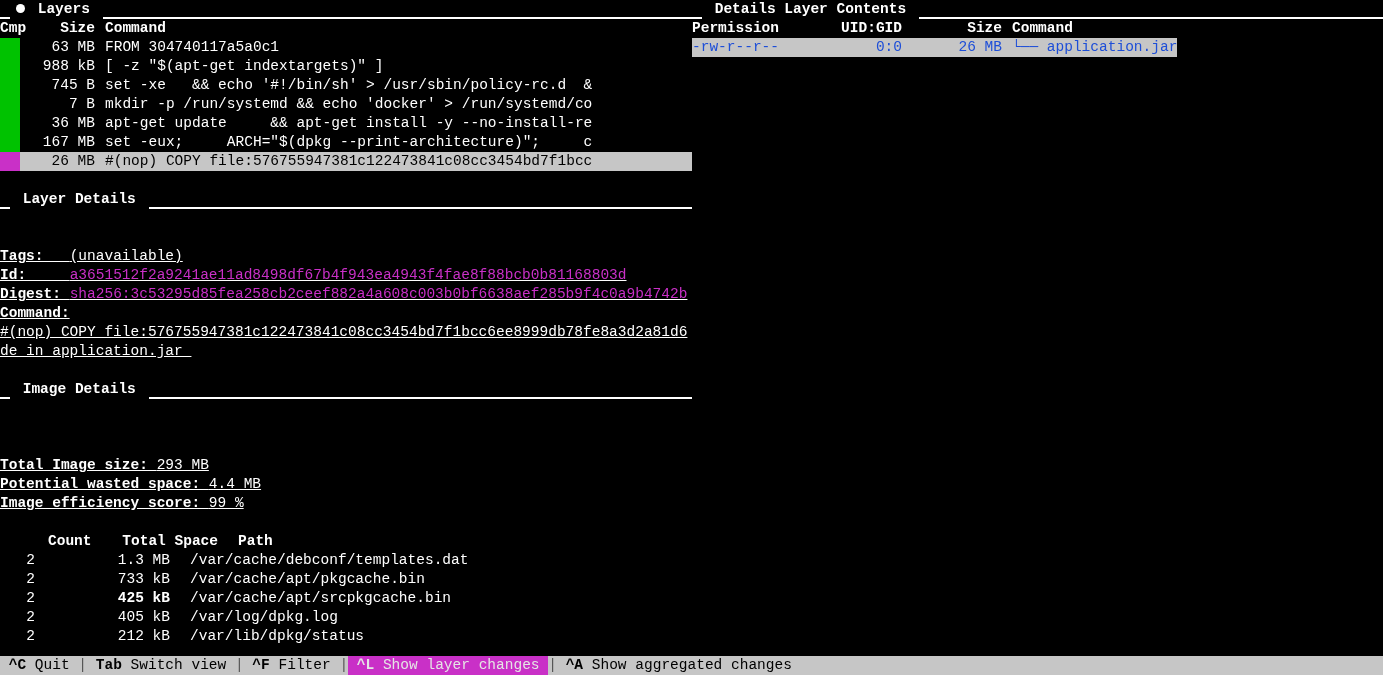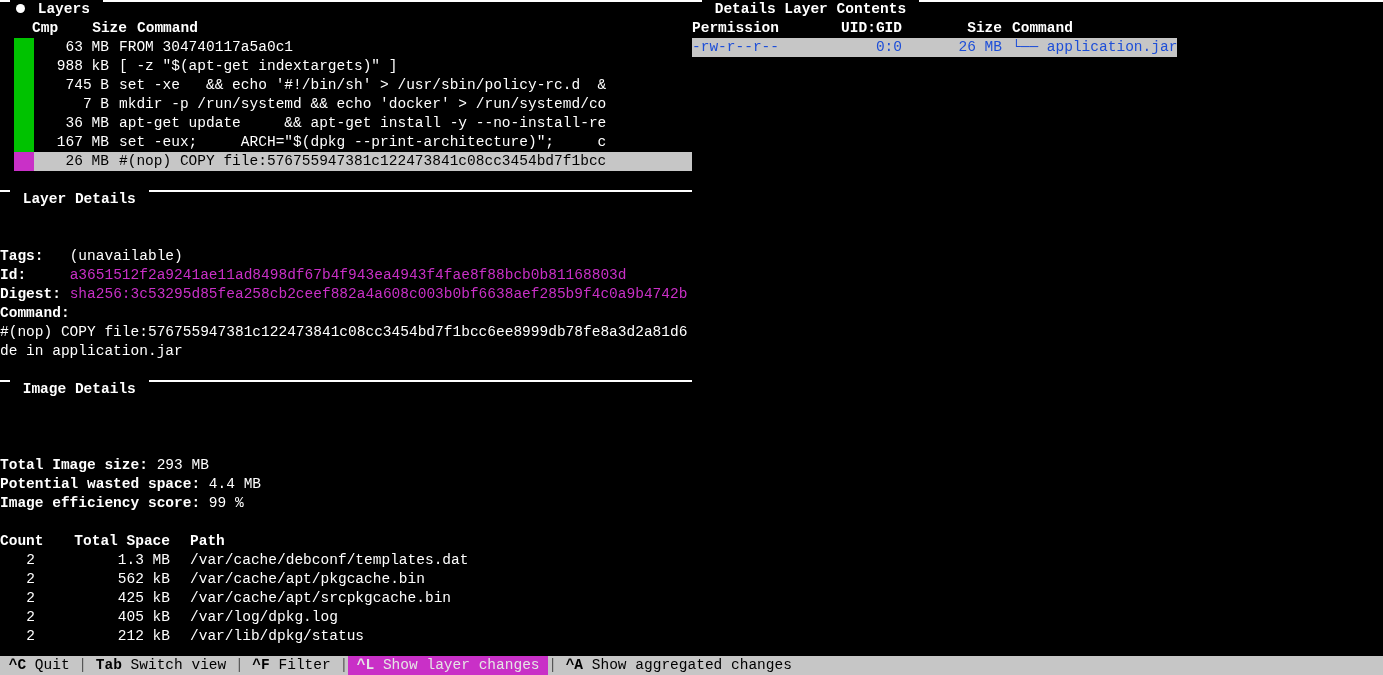--- a/index.html
+++ b/index.html
@@ -24,21 +24,21 @@
     overflow: hidden;
     position: relative;
   }
   .right-pane {
     flex: 1;
     height: 100%;
     overflow: hidden;
   }
   .pane-header {
     display: flex;
-    align-items: flex-start;
+    align-items: flex-end;
     height: 19px;
     white-space: pre;
   }
   .pane-header .line {
     flex: 1;
     border-top: 2px solid #fff;
     margin-top: 0px;
   }
   .pane-header .title {
     font-weight: bold;
@@ -49,26 +49,24 @@
     width: 9px; height: 9px;
     border-radius: 50%;
     background: #fff;
     margin-right: 4px;
     margin-left: 2px;
     vertical-align: baseline;
   }
   .col-headers {
     white-space: pre;
     font-weight: bold;
-    margin-left: 32px;
   }
   .layer-row {
     display: flex;
     white-space: pre;
-    margin-left: 14px;
   }
   .layer-row .cmp {
     width: 20px;
     display: inline-block;
   }
   .cmp.green { background: #00c200; }
   .cmp.magenta { background: #c930c7; }
   .layer-row .size {
     width: 85px;
     text-align: right;
@@ -80,24 +78,25 @@
     white-space: pre;
   }
   .layer-row.selected .size,
   .layer-row.selected .cmd {
     background: #c6c6c6;
     color: #000;
   }
   .details {
     white-space: pre-wrap;
     word-break: break-all;
+    text-decoration: underline;
   }
   .details .label { font-weight: bold; }
   .value { color: #c930c7; }
-  .waste-header { font-weight: bold; white-space: pre; }
+  .waste-header { font-weight: bold; white-space: pre; padding-left: 48px; }
   .waste-row { white-space: pre; }
   .right-headers { white-space: pre; font-weight: bold; }
   .file-row {
     white-space: pre;
     background: #c6c6c6;
     color: #1d4ed8;
     display: inline-block;
   }
   .statusbar {
     position: absolute;
@@ -176,22 +175,22 @@
     <div class="details">
 <span class="label">Total Image size: </span><span>293 MB</span>
 <span class="label">Potential wasted space: </span><span>4.4 MB</span>
 <span class="label">Image efficiency score: </span><span>99 %</span></div>
 
     <div style="height:19px;"></div>
 
     <div class="waste-header"><span style="display:inline-block;width:55px;">Count</span><span style="display:inline-block;width:135px;text-align:right;padding-right:20px;">Total Space</span><span>Path</span></div>
     <div id="waste-list">
         <div class="waste-row"><span style="display: inline-block; width: 55px; text-align: right; padding-right: 20px;">2</span><span style="display: inline-block; width: 135px; text-align: right; padding-right: 20px;">1.3 MB</span><span>/var/cache/debconf/templates.dat</span></div>
-        <div class="waste-row"><span style="display: inline-block; width: 55px; text-align: right; padding-right: 20px;">2</span><span style="display: inline-block; width: 135px; text-align: right; padding-right: 20px;">562 kB</span><span>/var/cache/apt/pkgcache.bin</span></div>
-        <div class="waste-row"><span style="display: inline-block; width: 55px; text-align: right; padding-right: 20px;">2</span><span style="display: inline-block; width: 135px; text-align: right; padding-right: 20px;">425 kB</span><span>/var/cache/apt/srcpkgcache.bin</span></div>
+        <div class="waste-row"><span style="display: inline-block; width: 55px; text-align: right; padding-right: 20px;">2</span><span style="display: inline-block; width: 135px; text-align: right; padding-right: 20px;">733 kB</span><span>/var/cache/apt/pkgcache.bin</span></div>
+        <div class="waste-row"><span style="display: inline-block; width: 55px; text-align: right; padding-right: 20px;">2</span><span style="display: inline-block; width: 135px; text-align: right; padding-right: 20px; font-weight: bold;">425 kB</span><span>/var/cache/apt/srcpkgcache.bin</span></div>
         <div class="waste-row"><span style="display: inline-block; width: 55px; text-align: right; padding-right: 20px;">2</span><span style="display: inline-block; width: 135px; text-align: right; padding-right: 20px;">405 kB</span><span>/var/log/dpkg.log</span></div>
         <div class="waste-row"><span style="display: inline-block; width: 55px; text-align: right; padding-right: 20px;">2</span><span style="display: inline-block; width: 135px; text-align: right; padding-right: 20px;">212 kB</span><span>/var/lib/dpkg/status</span></div>
       </div>
 
   </div>
 
   <div class="right-pane">
     <div class="pane-header">
       <span style="width:10px;border-top:2px solid #fff;"></span>
       <span class="title"> Details Layer Contents </span>

